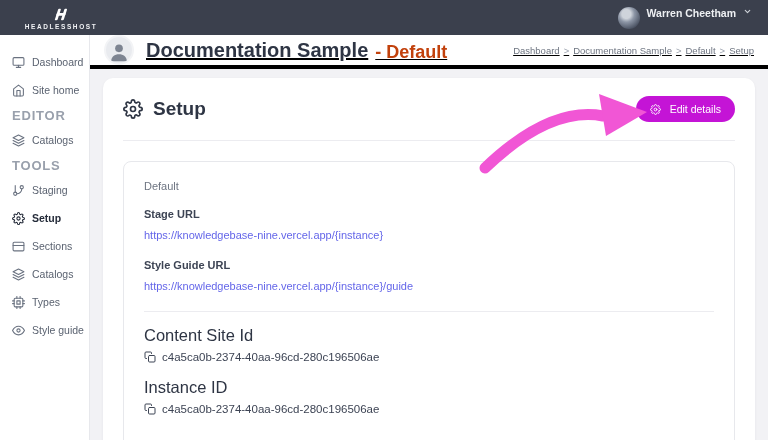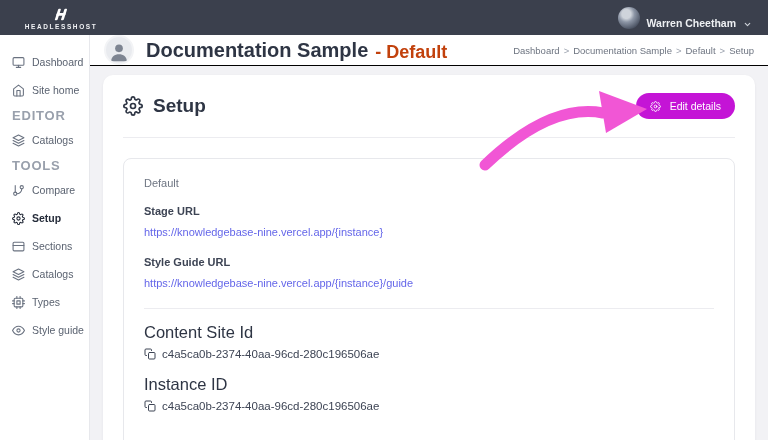--- a/index.html
+++ b/index.html
@@ -4,40 +4,40 @@
 <style>
   * { box-sizing: border-box; margin: 0; padding: 0; }
   html,body { width:768px; height:440px; overflow:hidden; }
   body { font-family:"Liberation Sans", sans-serif; background:#f2f2f5; }
 
   
   .topbar { height:35px; background:#3b404d; display:flex; align-items:center; }
   .brand { width:122px; display:flex; flex-direction:column; align-items:center; justify-content:center; gap:2px; padding-top:2px; }
   .brand svg { width:20px; height:13px; fill:#ffffff; }
   .brand-name { color:#f0f1f4; font-size:6.5px; font-weight:bold; letter-spacing:1.6px; }
-  .user { margin-left:auto; display:flex; align-items:flex-end; gap:7px; margin-right:16px; cursor:pointer; }
+  .user { margin-left:auto; display:flex; align-items:flex-start; gap:7px; margin-right:16px; cursor:pointer; }
   .user-avatar { width:22px; height:22px; border-radius:50%;
     background:radial-gradient(circle at 38% 32%, #cfd4db 0 22%, #8d96a6 40%, #4c5464 75%, #3a4150 100%); }
   .user-name { color:#eef0f3; font-size:10.5px; font-weight:bold; }
   .user svg { width:9px; height:9px; stroke:#cfd3da; }
 
   
   .layout { display:flex; height:405px; }
 
   
   .sidebar { width:90px; background:#ffffff; border-right:1px solid #e7e8ec; padding:13px 0 0 12px; flex-shrink:0; }
   .nav-item { display:flex; align-items:center; gap:7px; height:28px; color:#5a6270; font-size:10.5px; cursor:pointer; }
   .nav-item svg { width:13px; height:13px; stroke:#6a7280; flex-shrink:0; }
   .nav-item.active { color:#252c3a; font-weight:bold; }
   .nav-item.active svg { stroke:#252c3a; }
   .nav-section { height:22px; display:flex; align-items:center; font-size:13px; letter-spacing:.8px; color:#99a0ac; font-weight:bold; }
 
   
   .main { flex:1; display:flex; flex-direction:column; min-width:0; }
-  .page-header { background:#ffffff; height:53px; display:flex; align-items:center; padding:0 14px; border-bottom:1px solid #000000; }
+  .page-header { background:#ffffff; height:53px; display:flex; align-items:center; padding:0 14px; border-bottom:4px solid #000000;text-decoration:underline; }
   .ph-avatar { width:30px; height:30px; border-radius:50%; background:#e9ebef; border:2px solid #f3f4f6;
     display:flex; align-items:center; justify-content:center; overflow:hidden; }
   .ph-avatar svg { width:22px; height:22px; fill:#7d8491; margin-top:4px; }
   .page-title { font-size:20px; font-weight:bold; color:#2e3544; margin-left:12px; }
   .page-subtitle { font-size:18px; font-weight:bold; color:#c2410c; margin-left:7px; padding-top:4px; }
   .breadcrumb { margin-left:auto; font-size:9.5px; color:#6d7480; display:flex; gap:4px; align-items:center; white-space:nowrap; }
   .crumb { cursor:pointer; }
   .sep { color:#9aa1ad; }
 
   
@@ -174,21 +174,21 @@
       <svg>
           <use href="#i-layers"></use>
         </svg>
       <span>Catalogs</span>
     </div>
     <div class="nav-section">TOOLS</div>
     <div class="nav-item">
       <svg>
           <use href="#i-branch"></use>
         </svg>
-      <span>Compare</span>
+      <span>Staging</span>
     </div>
     <div class="nav-item active">
       <svg>
           <use href="#i-gear"></use>
         </svg>
       <span>Setup</span>
     </div>
     <div class="nav-item">
       <svg>
           <use href="#i-cardbox"></use>

